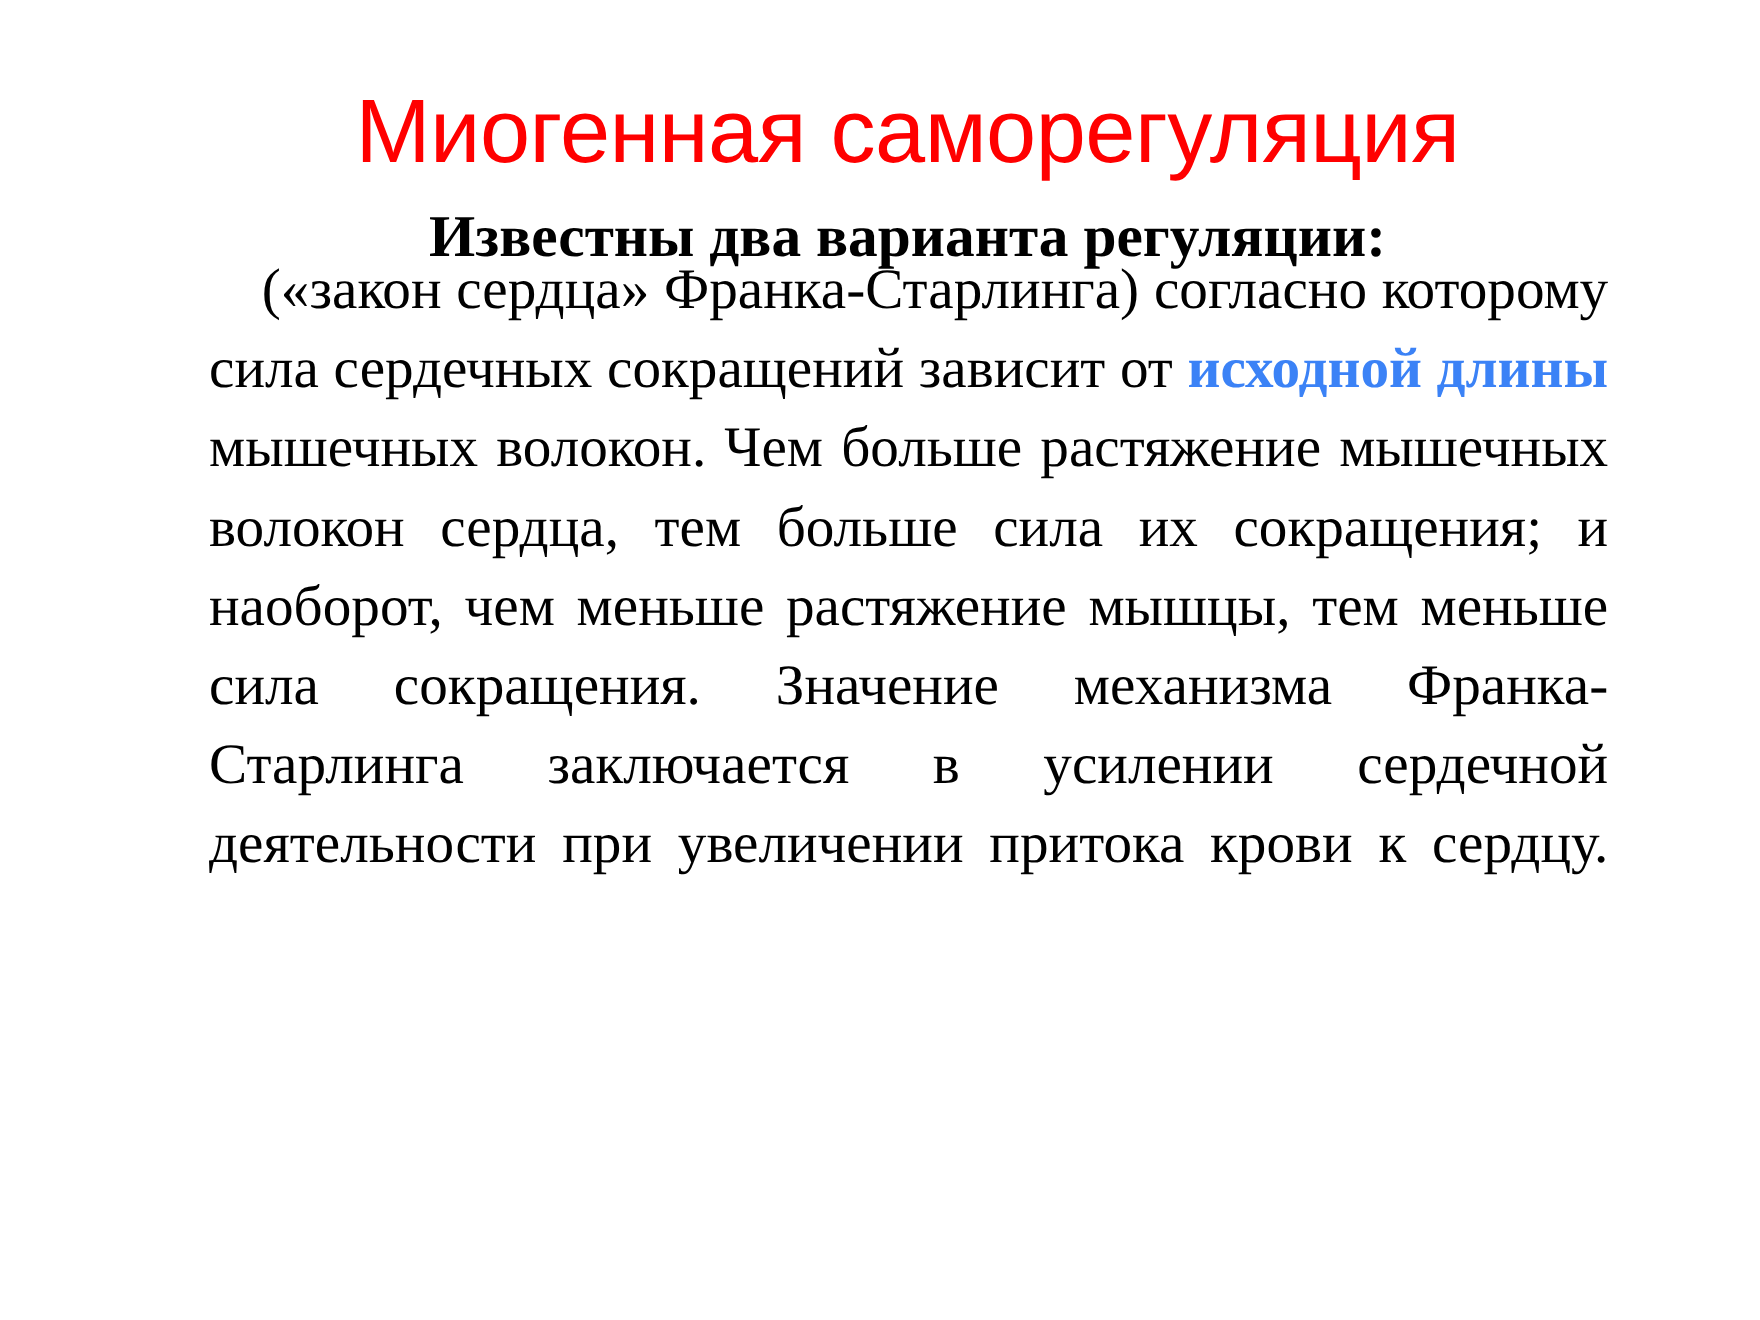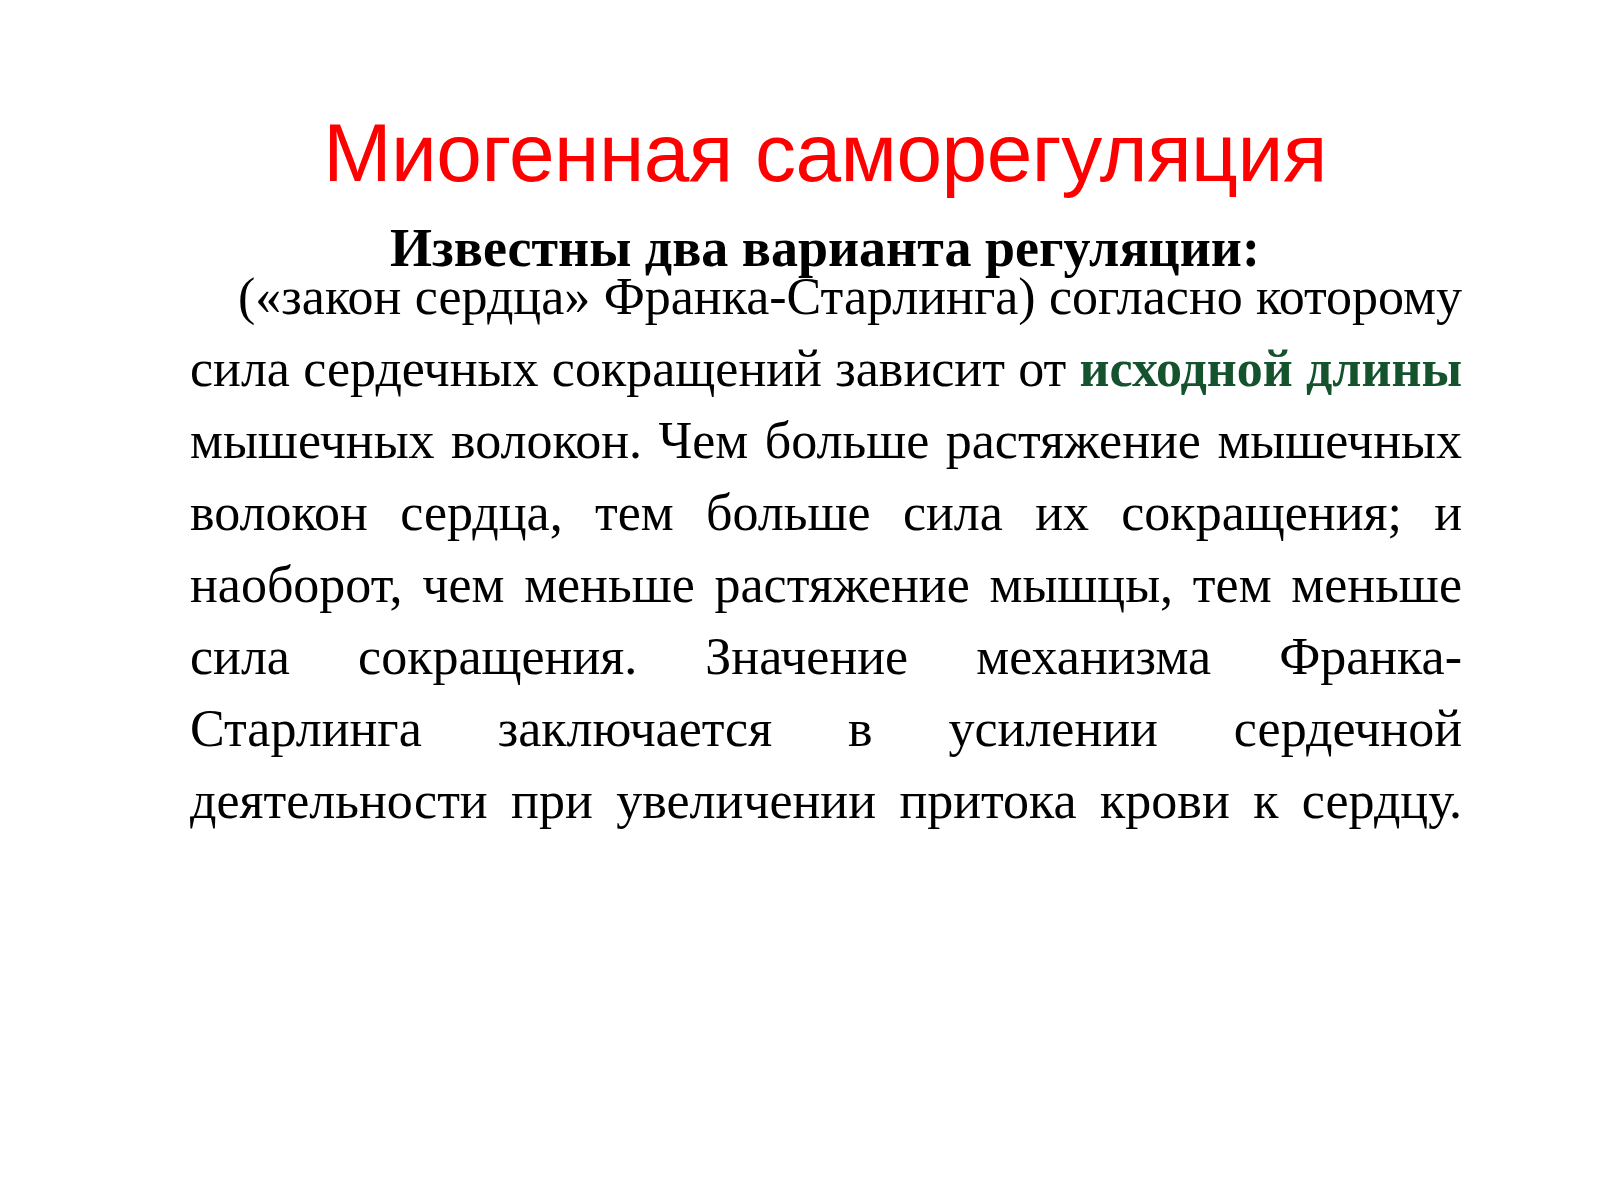--- a/index.html
+++ b/index.html
@@ -15,21 +15,20 @@
     overflow: hidden;
     -webkit-font-smoothing: antialiased;
   }
 
   .slide {
     position: relative;
     width: 1600px;
     height: 936px;
     background: #ffffff;
     box-sizing: border-box;
-    margin-top: 33px;
   }
 
   
   .slide-title {
     position: absolute;
     left: 190px;
     top: 22px;
     width: 1270px;
     text-align: center;
     color: #ff0000;
@@ -84,21 +83,21 @@
     hyphens: none;
   }
   
   .para::after {
     content: "";
     display: inline-block;
     width: 100%;
   }
 
   .hl-blue {
-    color: #14532d;
+    color: #3b82f6;
     font-weight: 700;
   }
 
   .nbspwide { white-space: pre; }
 </style>
 </head>
 <body>
 
 <div class="slide">
 

